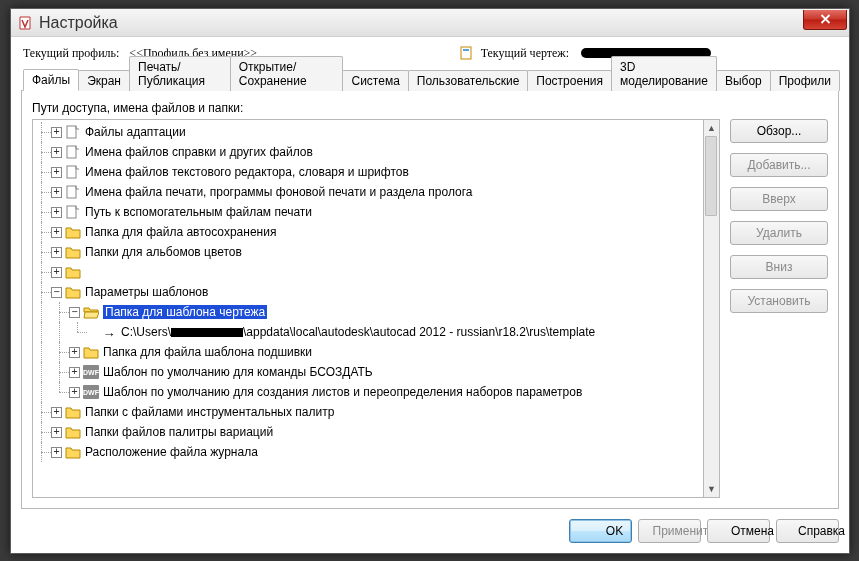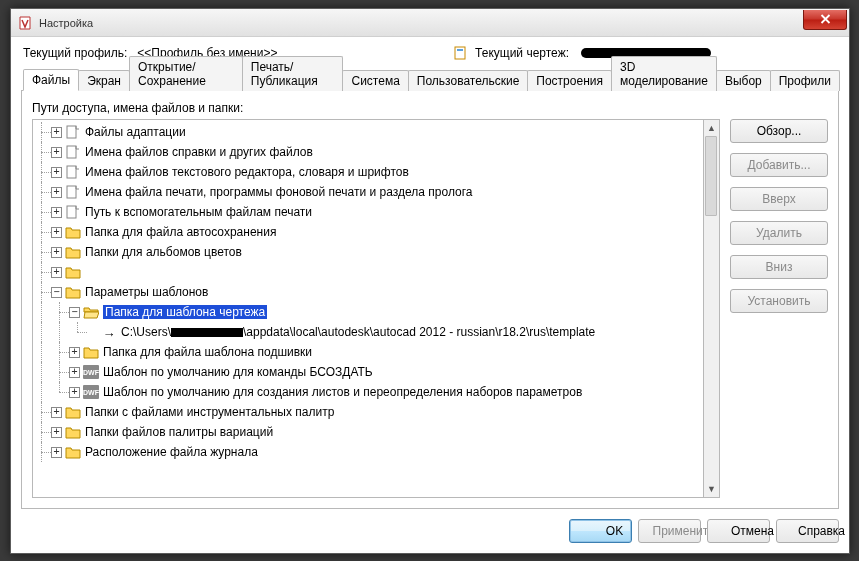--- a/index.html
+++ b/index.html
@@ -31,21 +31,21 @@
     border-bottom: 1px solid #cfcfcf;
     display: flex;
     align-items: center;
     padding: 0 2px 0 6px;
   }
   .appicon {
     width: 16px; height: 16px;
     margin-right: 6px;
     display: inline-block;
   }
-  .title { flex: 1; color: #333; font-size: 11px; }
+  .title { flex: 1; color: #333; font-size: 16px; }
   .close-btn {
     width: 44px; height: 20px;
     margin-top: -6px;
     background: linear-gradient(#e46e64,#c8372c 48%,#bb1e12 52%,#d44232);
     border: 1px solid #7a1810;
     border-top: none;
     border-radius: 0 0 3px 3px;
     display: flex; align-items: center; justify-content: center;
     color: #fff; font-weight: bold;
   }
@@ -54,20 +54,21 @@
     height: calc(100% - 28px);
     display: flex;
     flex-direction: column;
     background: #fff;
   }
   .profile-row {
     display: flex;
     align-items: center;
     gap: 6px;
     padding: 2px 2px 6px 2px;
+    font-family: Liberation Serif, serif;
   }
   .profile-row .label1 { color: #000; }
   .profile-row .val1 { margin-left: 4px; }
   .profile-row .spacer { flex: 1; }
   .dwg-icon { width:16px; height:16px; display:inline-block; }
   .profile-row .redact {
     width: 130px; height: 10px;
     background: #000;
     border-radius: 5px;
     margin-left: 6px;
@@ -263,22 +264,22 @@
           </svg>
       </span>
       <span>Текущий чертеж:</span>
       <span class="redact"></span>
       <span style="width:120px"></span>
     </div>
 
     <div class="tabstrip" id="tabstrip">
         <div class="tab active">Файлы</div>
         <div class="tab">Экран</div>
+        <div class="tab">Печать/Публикация</div>
         <div class="tab">Открытие/Сохранение</div>
-        <div class="tab">Печать/Публикация</div>
         <div class="tab">Система</div>
         <div class="tab">Пользовательские</div>
         <div class="tab">Построения</div>
         <div class="tab">3D моделирование</div>
         <div class="tab">Выбор</div>
         <div class="tab">Профили</div>
       </div>
 
     <div class="tabcontent">
       <div class="section-lbl">Пути доступа, имена файлов и папки:</div>

